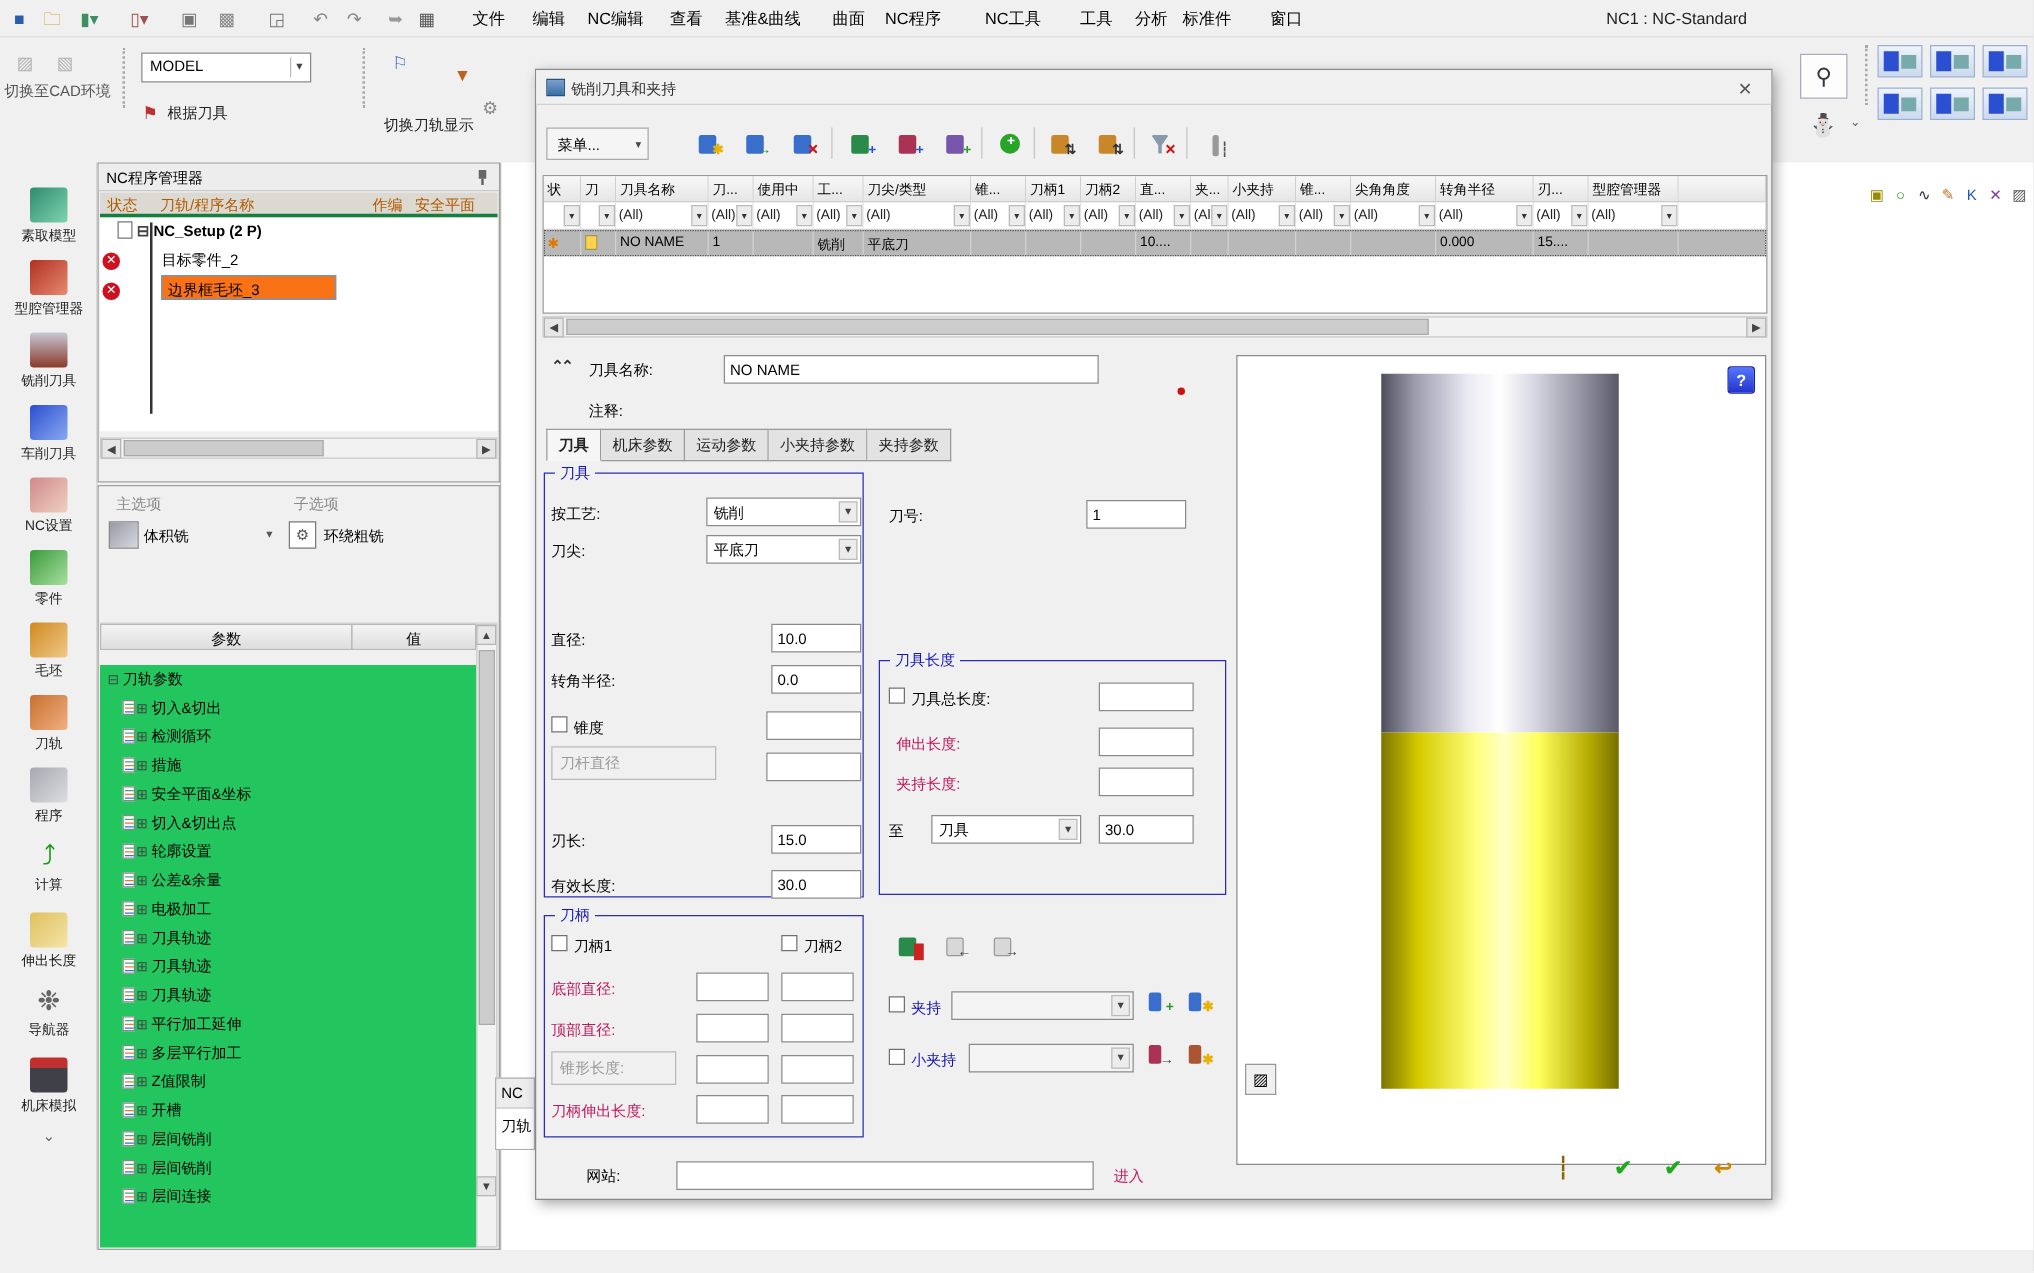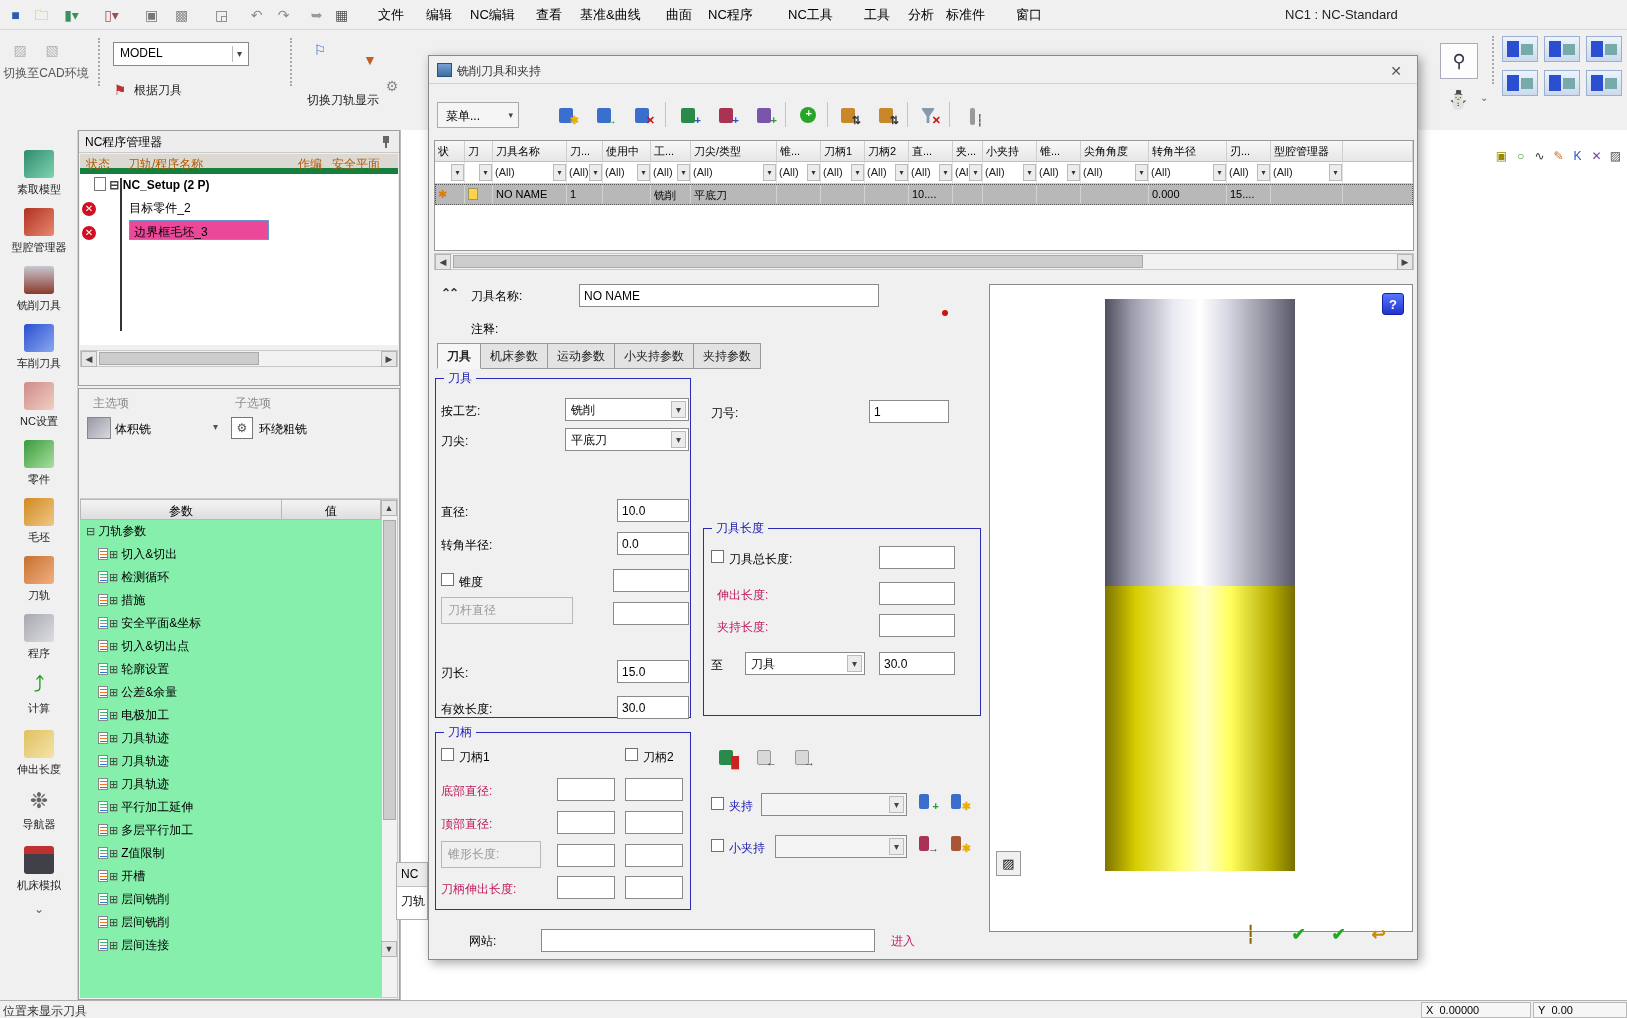--- a/index.html
+++ b/index.html
@@ -28,25 +28,25 @@
 
   
   .leftstrip { position:absolute; left:0; top:130px; width:78px; height:870px; background:#f0f0f0; border-right:1px solid #d0d0d0; }
   .litem { position:absolute; left:0; width:78px; height:56px; text-align:center; }
   .licon { display:inline-block; width:30px; height:28px; border-radius:3px; margin-top:2px; }
   .llabel { display:block; font-size:11px; color:#222; line-height:12px; margin-top:2px; white-space:nowrap; overflow:hidden; }
 
   
   .panel { position:absolute; background:#f0f0f0; border:1px solid #a0a0a0; }
   .ptitle { position:absolute; left:0; top:0; right:0; height:22px; background:#ededed; border-bottom:1px solid #c8c8c8; line-height:22px; padding-left:6px; font-size:12px; }
-  .nc-head { position:absolute; left:1px; top:23px; right:1px; height:20px; background:#dcd9d2; border-bottom:6px solid #15803d; color:#b25a00; font-size:12px; }
+  .nc-head { position:absolute; left:1px; top:23px; right:1px; height:20px; background:#dcd9d2; border-bottom:3px solid #15803d; color:#b25a00; font-size:12px; }
   .nc-head span { position:absolute; top:2px; }
   .tree-row { position:absolute; left:1px; height:22px; font-size:12px; line-height:22px; }
   .redx { display:inline-block; width:14px; height:14px; border-radius:50%; background:#cf1020; color:#fff; font-size:10px; line-height:14px; text-align:center; vertical-align:middle; }
-  .selrow { background:#ec4899; border:1px solid #6699cc; }
+  .selrow { background:#f97316; border:1px solid #6699cc; }
 
   
   .opt-label { color:#8a8a8a; font-size:12px; }
   .ptable-head { position:absolute; height:21px; background:linear-gradient(#f4f4f4,#dedede); border:1px solid #b8b8b8; font-size:12px; }
   .prow { position:absolute; height:23px; font-size:12px; line-height:23px; white-space:nowrap; overflow:hidden; }
   .page-ic { display:inline-block; width:10px; height:12px; background:#fff; border:1px solid #888; vertical-align:-2px; margin-right:1px; position:relative; }
   .page-ic i { position:absolute; left:1px; top:2px; width:7px; height:1px; background:#4a7; box-shadow:0 3px 0 #e73, 0 6px 0 #37c; }
   .plus-ic { color:#444; font-size:11px; margin-right:3px; }
   .cb { display:inline-block; width:13px; height:13px; background:#fff; border:1px solid #707070; vertical-align:middle; }
   .scroll-v { position:absolute; width:17px; background:#f2f2f2; border:1px solid #c8c8c8; }
@@ -327,21 +327,21 @@
     <span class="abs" style="left:36px;top:32px">体积铣</span>
     <span class="abs" style="left:134px;top:32px;color:#555;font-size:10px">▾</span>
     <span class="abs" style="left:152px;top:28px;width:22px;height:22px;border:1px solid #777;background:#fff;text-align:center;line-height:20px;color:#555">⚙</span>
     <span class="abs" style="left:180px;top:32px">环绕粗铣</span>
 
     <div class="abs" style="left:1px;top:58px;right:1px;height:52px;background:#f0f0f0;border-bottom:1px solid #cfcfcf"></div>
 
     <div class="ptable-head" style="left:1px;top:110px;width:202px;text-align:center;padding-top:3px"><span>参数</span></div>
     <div class="ptable-head" style="left:202px;top:110px;width:100px;text-align:center;padding-top:3px"><span>值</span></div>
 
-    <div class="abs" style="left:1px;top:131px;width:301px;bottom:1px;background:#86efac;overflow:hidden">
+    <div class="abs" style="left:1px;top:143px;width:301px;bottom:1px;background:#22c55e;overflow:hidden">
       <div class="prow" style="top:0px;left:6px"><span class="plus-ic">⊟</span><span>刀轨参数</span></div>
       <div class="prow" style="top:23px;left:18px"><span class="page-ic"><i></i></span><span class="plus-ic">⊞</span><span>切入&amp;切出</span></div>
       <div class="prow" style="top:46px;left:18px"><span class="page-ic"><i></i></span><span class="plus-ic">⊞</span><span>检测循环</span></div>
       <div class="prow" style="top:69px;left:18px"><span class="page-ic"><i></i></span><span class="plus-ic">⊞</span><span>措施</span></div>
       <div class="prow" style="top:92px;left:18px"><span class="page-ic"><i></i></span><span class="plus-ic">⊞</span><span>安全平面&amp;坐标</span></div>
       <div class="prow" style="top:115px;left:18px"><span class="page-ic"><i></i></span><span class="plus-ic">⊞</span><span>切入&amp;切出点</span></div>
       <div class="prow" style="top:138px;left:18px"><span class="page-ic"><i></i></span><span class="plus-ic">⊞</span><span>轮廓设置</span></div>
       <div class="prow" style="top:161px;left:18px"><span class="page-ic"><i></i></span><span class="plus-ic">⊞</span><span>公差&amp;余量</span></div>
       <div class="prow" style="top:184px;left:18px"><span class="page-ic"><i></i></span><span class="plus-ic">⊞</span><span>电极加工</span></div>
       <div class="prow" style="top:207px;left:18px"><span class="page-ic"><i></i></span><span class="plus-ic">⊞</span><span>刀具轨迹</span></div>
@@ -632,23 +632,14 @@
       <div class="helpbtn">?</div>
       <div class="cubebtn">▨</div>
     </div>
 
     <span class="okbtn" style="left:808px;top:866px;color:#886600">┆</span>
     <span class="okbtn" style="left:856px;top:866px;color:#1faa1f">✔</span>
     <span class="okbtn" style="left:896px;top:866px;color:#1faa1f">✔﻿</span>
     <span class="okbtn" style="left:936px;top:866px;color:#cc8800">↩</span>
   </div>
 
-  <div class="statusbar">
-    <span class="abs" style="left:3px;top:2px;color:#333">位置来显示刀具</span>
-    <div class="statcell" style="left:1421px;width:110px">
-      <span>X</span>&nbsp;&nbsp;<span>0.00000</span>
-    </div>
-    <div class="statcell" style="left:1533px;width:94px">
-      <span>Y</span>&nbsp;&nbsp;<span>0.00</span>
-    </div>
-  </div>
 
 </div>
 
 </body></html>

